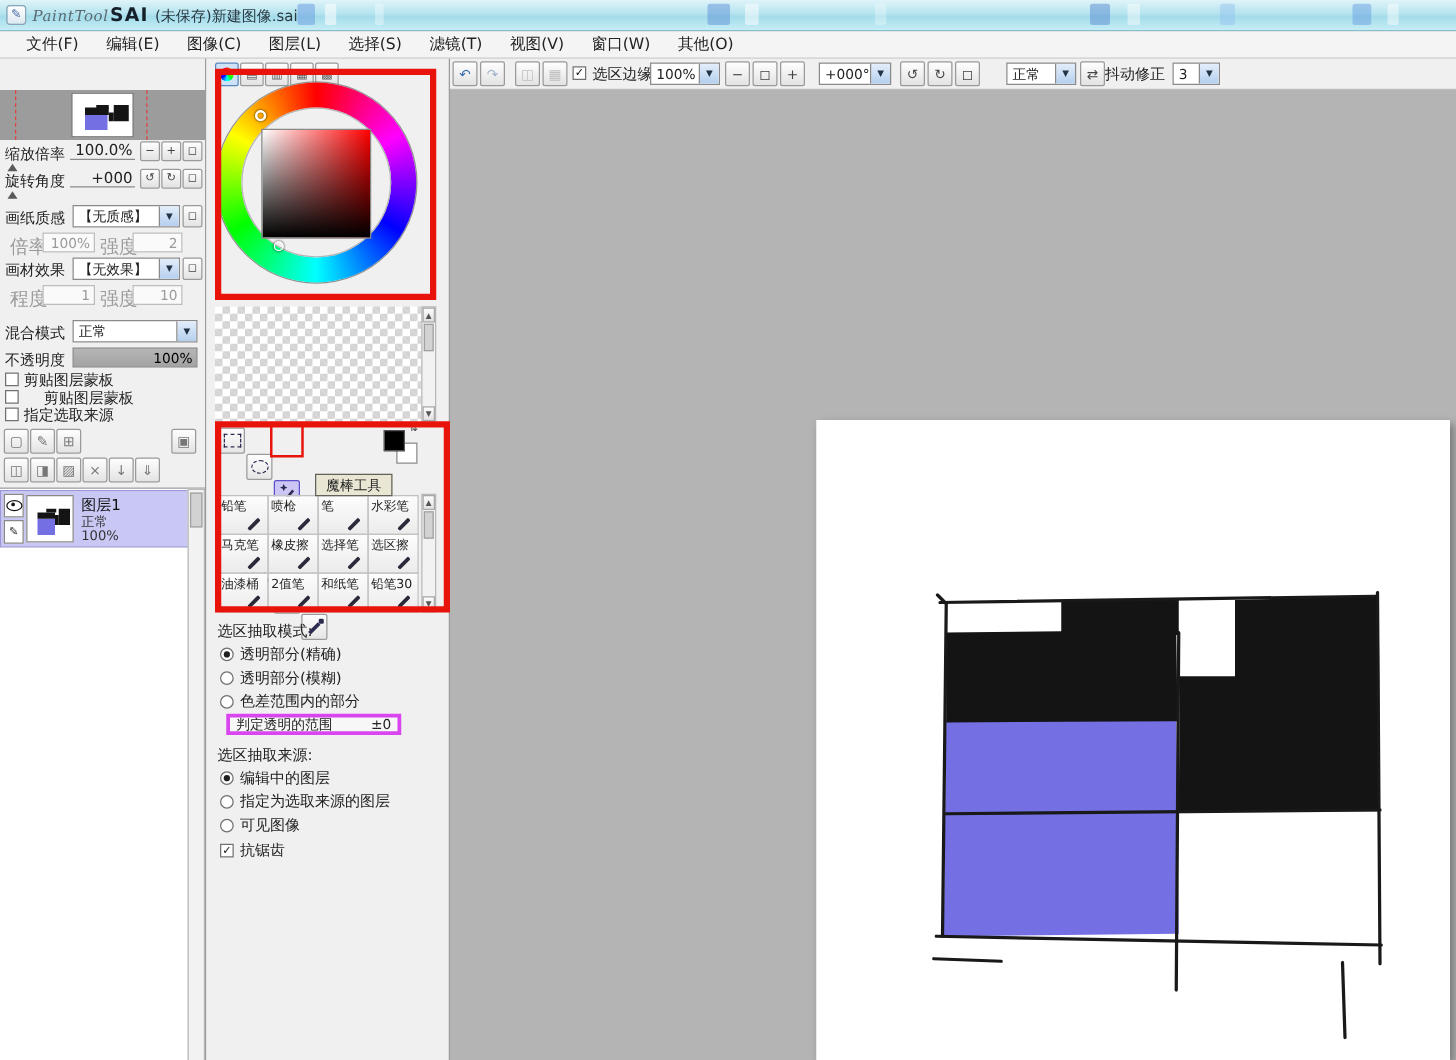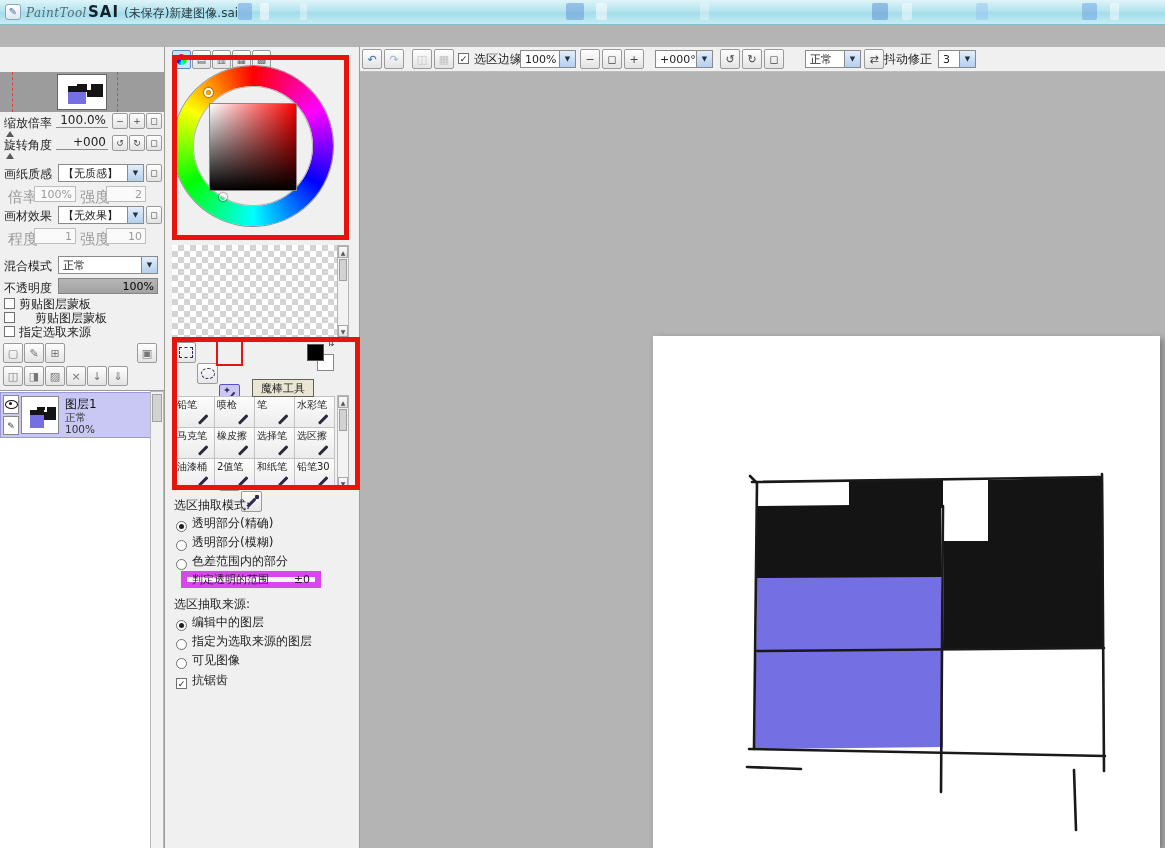--- a/index.html
+++ b/index.html
@@ -27,21 +27,21 @@
   .pbtn{width:19px;height:19px;border:1px solid #9a9a9a;border-radius:2px;background:linear-gradient(180deg,#fefefe,#e3e3e3);display:flex;align-items:center;justify-content:center;font-size:10px;color:#666}
   .active-tab{background:#cfe3f8;border-color:#5a86c0}
   .dd{display:flex;align-items:center;height:18px;border:1px solid #8a8a8a;background:#fff;padding-left:4px;font-size:11px;overflow:hidden}
   .dd-text{white-space:nowrap}
   .dd-arrow{margin-left:auto;align-self:stretch;width:15px;display:flex;align-items:center;justify-content:center;font-size:7px;color:#234;background:linear-gradient(180deg,#e4eefb,#b4cfee);border-left:1px solid #8a8a8a}
   .lab{font-size:12px;white-space:nowrap}
   .slab{font-size:15px;white-space:nowrap}
   .chk{width:11px;height:11px;border:1px solid #707070;background:#fff;font-size:9px;line-height:10px;text-align:center;color:#111;box-sizing:border-box}
   .rad{width:11px;height:11px;border:1px solid #707070;border-radius:50%;background:#fff;box-sizing:border-box;flex:none}
   .rad.on::after{content:"";display:block;width:5px;height:5px;margin:2px;border-radius:50%;background:#202020}
-  .row{display:flex;align-items:flex-end;gap:5px}
+  .row{display:flex;align-items:center;gap:5px}
   .uval{border-bottom:1px solid #8a8a8a;text-align:right;font-size:12px;padding-right:2px}
   .tri{width:0;height:0;border-left:4px solid transparent;border-right:4px solid transparent;border-bottom:6px solid #5a5a5a}
   .dfield{border:1px solid #bdbdbd;background:#fafafa;color:#9a9a9a;font-size:11px;display:flex;align-items:center;justify-content:flex-end;padding-right:3px}
   .gray{color:#9a9a9a}
   .opbar{border:1px solid #858585;background:linear-gradient(180deg,#b6b6b6,#a2a2a2);display:flex;align-items:center;justify-content:flex-end;padding-right:3px;font-size:11px;color:#000}
   .checker{background-color:#fff;background-image:linear-gradient(45deg,#d4d4d4 25%,transparent 25%,transparent 75%,#d4d4d4 75%),linear-gradient(45deg,#d4d4d4 25%,transparent 25%,transparent 75%,#d4d4d4 75%);background-size:12px 12px;background-position:0 0,6px 6px}
   .sbar{background:#f2f2f2;border:1px solid #b8b8b8}
   .sarrow{position:absolute;left:0;width:100%;height:12px;background:linear-gradient(180deg,#fdfdfd,#e0e0e0);border:1px solid #a8a8a8;font-size:6px;display:flex;align-items:center;justify-content:center;color:#555;box-sizing:border-box}
   .sthumb{position:absolute;left:1px;width:8px;background:#d2d2d2;border:1px solid #a0a0a0;box-sizing:border-box}
   .redbox{border:5px solid #e8140c;z-index:40}
@@ -66,21 +66,21 @@
   .mag-ico::after{content:"";position:absolute;left:12px;top:12px;width:6px;height:2px;background:#2c2c50;transform:rotate(45deg)}
   .drp-ico{position:relative;width:100%;height:100%}
   .drp-ico::before{content:"";position:absolute;left:8px;top:5px;width:2.5px;height:11px;background:#2c2c50;transform:rotate(45deg)}
   .drp-ico::after{content:"";position:absolute;left:13px;top:3px;width:4px;height:4px;background:#2c2c50;border-radius:1px}
   .eye-ico{width:11px;height:7px;border:1px solid #151515;border-radius:50%;position:relative}
   .eye-ico::after{content:"";position:absolute;left:3px;top:1px;width:3px;height:3px;border-radius:50%;background:#151515}
   
   .grid{display:grid;grid-template-columns:repeat(4,40px);grid-template-rows:repeat(3,31px)}
   .cell{border:1px solid #c2c2c2;background:linear-gradient(180deg,#fdfdfd,#ebebeb);position:relative;font-size:10px;color:#222;padding:1px 0 0 2px;overflow:hidden;margin:0 -1px -1px 0;box-sizing:border-box}
   .pen-ico{position:absolute;right:5px;bottom:7px;width:12px;height:2.5px;background:#2a2a3a;transform:rotate(-45deg);border-radius:1px}
-  .rangebox{border:6px solid #d946ef;background:#f7f7f7;display:flex;align-items:center;justify-content:space-between;padding:0 5px;font-size:11px}
+  .rangebox{border:3px solid #d946ef;background:#f7f7f7;display:flex;align-items:center;justify-content:space-between;padding:0 5px;font-size:11px}
   .sectitle{font-size:12px;white-space:nowrap}
   .tooltip{background:#e9e7d4;border:1px solid #62625a;color:#222;font-size:11px;display:flex;align-items:center;justify-content:center;z-index:60;white-space:nowrap}
   
   .navigator{background:#9c9c9c;overflow:hidden}
   .navline{width:0;height:40px;border-left:1px dashed #e04040}
   .navthumb{background:#fff;border:1px solid #666}
   .shape{position:absolute}
   .ltb{color:#777}
   .layerlist{background:#fff;border-top:1px solid #999}
   .layer-entry{background:#c9c8f4;outline:1px solid #9a98d8}
@@ -105,20 +105,31 @@
     <span class="abs frag" style="left:902px;width:10px;background:rgba(255,255,255,.45)"></span>
     <span class="abs frag" style="left:976px;width:12px;background:rgba(150,195,240,.5)"></span>
     <span class="abs frag" style="left:1082px;width:15px;background:rgba(105,160,225,.5)"></span>
     <span class="abs frag" style="left:1110px;width:9px;background:rgba(255,255,255,.45)"></span>
     <span class="abs logo-ico">✎</span>
     <span class="abs logo-paint">PaintTool</span>
     <span class="abs logo-sai">SAI</span>
     <span class="abs win-title">(未保存)新建图像.sai</span>
   </div>
 
+  <div class="abs menubar">
+    <span class="mitem">文件(F)</span>
+    <span class="mitem">编辑(E)</span>
+    <span class="mitem">图像(C)</span>
+    <span class="mitem">图层(L)</span>
+    <span class="mitem">选择(S)</span>
+    <span class="mitem">滤镜(T)</span>
+    <span class="mitem">视图(V)</span>
+    <span class="mitem">窗口(W)</span>
+    <span class="mitem">其他(O)</span>
+  </div>
 
   <div class="abs toolbar">
     <div class="abs tbtn" style="left:2px;top:2px;color:#3a6ab0">↶</div>
     <div class="abs tbtn" style="left:24px;top:2px;color:#9fb2c8">↷</div>
     <div class="abs tbtn" style="left:52px;top:2px;color:#c0c0c0">◫</div>
     <div class="abs tbtn" style="left:74px;top:2px;color:#c0c0c0">▦</div>
     <span class="abs chk" style="left:98px;top:6px">✓</span>
     <span class="abs lab" style="left:114px;top:4px">选区边缘</span>
     <div class="abs dd" style="left:160px;top:3px;width:56px">
       <span class="dd-text">100%</span>

